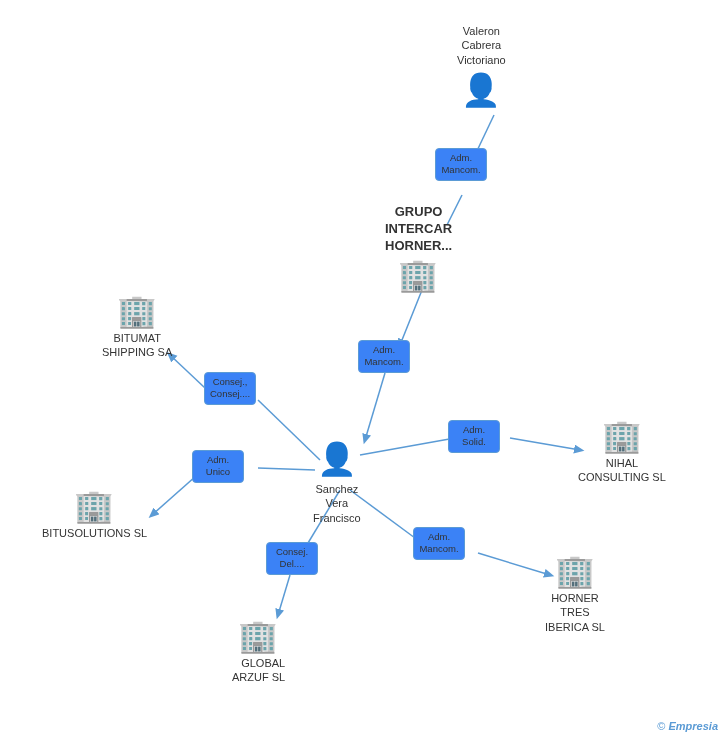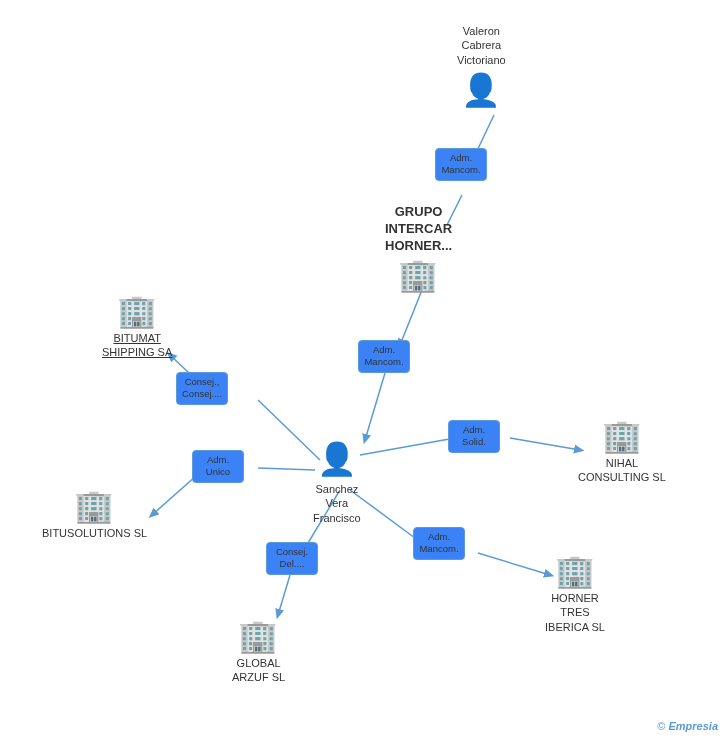--- a/index.html
+++ b/index.html
@@ -118,25 +118,25 @@
 INTERCAR
 HORNER...</div>
     <span class="building-icon building-orange">🏢</span>
   </div>
 
   <div class="role-badge" style="position:absolute; left:358px; top:340px;">Adm.
 Mancom.</div>
 
   <div class="node" style="left:102px; top:295px;">
     <span class="building-icon building-gray">🏢</span>
-    <div class="node-label" style="white-space:pre-line;text-decoration:underline;">BITUMAT
+    <div class="node-label" style="white-space:pre-line;">BITUMAT
 SHIPPING SA</div>
   </div>
 
-  <div class="role-badge" style="position:absolute; left:176px; top:372px;">Consej.,
+  <div class="role-badge" style="position:absolute; left:204px; top:372px;">Consej.,
 Consej....</div>
 
   <div class="node" style="left:313px; top:440px;">
     <span class="person-icon">👤</span>
     <div class="node-label" style="white-space:pre-line;">Sanchez
 Vera
 Francisco</div>
   </div>
 
   <div class="role-badge" style="position:absolute; left:192px; top:450px;">Adm.
@@ -154,21 +154,21 @@
     <span class="building-icon building-gray">🏢</span>
     <div class="node-label" style="white-space:pre-line;">NIHAL
 CONSULTING SL</div>
   </div>
 
   <div class="role-badge" style="position:absolute; left:266px; top:542px;">Consej.
 Del....</div>
 
   <div class="node" style="left:232px; top:620px;">
     <span class="building-icon building-gray">🏢</span>
-    <div class="node-label" style="white-space:pre-line;">GLOBAL
+    <div class="node-label" style="white-space:pre-line;text-align:right;">GLOBAL
 ARZUF SL</div>
   </div>
 
   <div class="role-badge" style="position:absolute; left:413px; top:527px;">Adm.
 Mancom.</div>
 
   <div class="node" style="left:545px; top:555px;">
     <span class="building-icon building-gray">🏢</span>
     <div class="node-label" style="white-space:pre-line;">HORNER
 TRES

